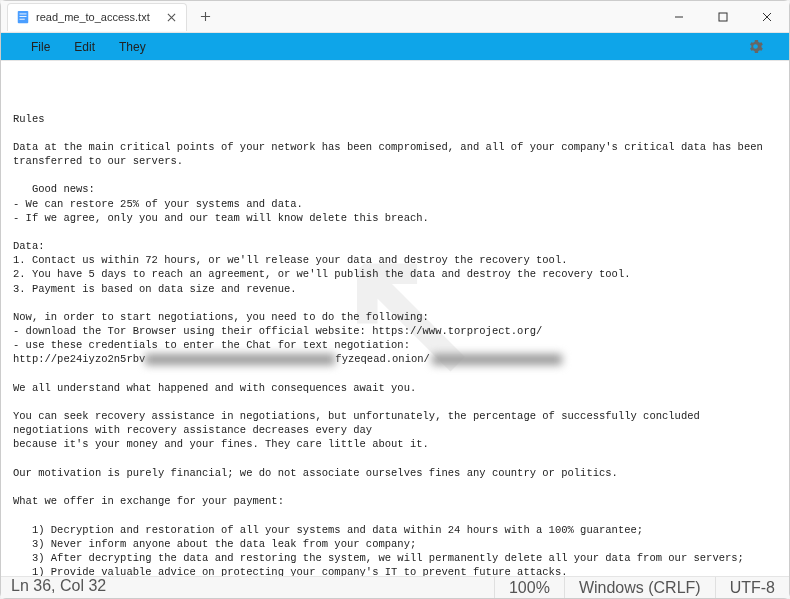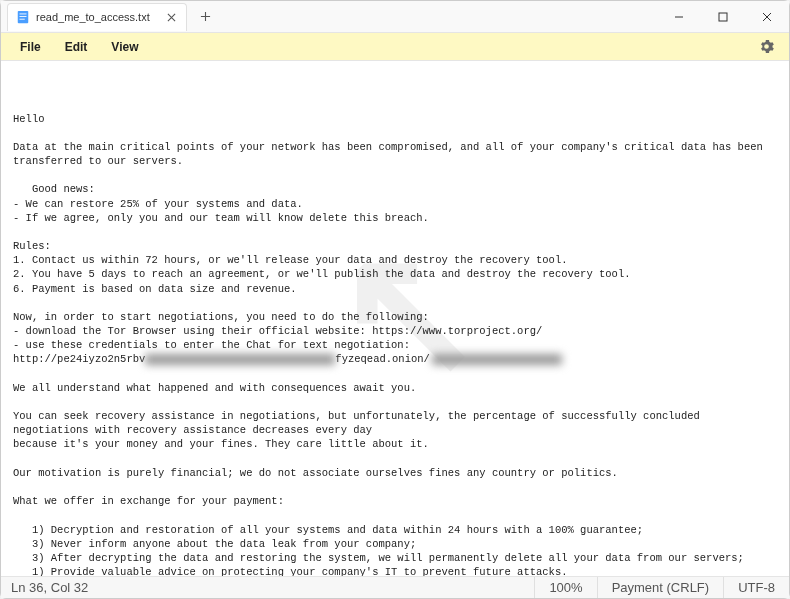--- a/index.html
+++ b/index.html
@@ -51,25 +51,24 @@
     .tab-label { font-size: 11px; color: #333; flex: 1; }
     .tab-close { width: 14px; height: 14px; display: inline-flex; align-items: center; justify-content: center; color: #555; cursor: pointer; }
     .new-tab { width: 28px; height: 28px; display: inline-flex; align-items: center; justify-content: center; color: #555; cursor: pointer; margin-left: 4px; }
     .win-controls { display: flex; align-items: center; margin-left: auto; }
     .win-btn { width: 44px; height: 30px; display: flex; align-items: center; justify-content: center; color: #333; }
     .win-btn svg { width: 10px; height: 10px; }
     .menubar {
       height: 28px;
       display: flex;
       align-items: center;
-      padding: 0 9px;
+      padding: 0 20px;
       gap: 4px;
-      background: #fef9c3;
+      background: #0ea5e9;
       border-bottom: 1px solid #e5e5e5;
-      font-weight: bold;
     }
     .menu-item { padding: 4px 10px; font-size: 12px; color: #222; border-radius: 3px; }
     .menu-spacer { flex: 1; }
     .gear { width: 28px; height: 28px; display: flex; align-items: center; justify-content: center; color: #555; }
     .content {
       flex: 1;
       position: relative;
       overflow: hidden;
       padding: 8px 12px;
       font-family: Consolas, "Courier New", monospace;
@@ -107,22 +106,22 @@
       border-radius: 2px;
       vertical-align: middle;
     }
     .blur1 { width: 190px; height: 11px; }
     .blur2 { width: 130px; height: 11px; margin-left: 2px; }
     .statusbar {
       height: 22px;
       border-top: 1px solid #e5e5e5;
       background: #f7f7f7;
       display: flex;
-      align-items: center;
-      font-size: 13px;
+      align-items: flex-start;
+      font-size: 16px;
       color: #555;
     }
     .status-left { padding: 0 10px; }
     .status-spacer { flex: 1; }
     .status-cell {
       padding: 0 14px;
       border-left: 1px solid #e0e0e0;
       height: 100%;
       display: flex;
       align-items: center;
@@ -175,45 +174,45 @@
         <svg viewBox="0 0 10 10">
             <path d="M1 1 L9 9 M9 1 L1 9" stroke="#333" stroke-width="1"></path>
           </svg>
       </div>
     </div>
   </div>
 
   <div class="menubar">
     <div class="menu-item">File</div>
     <div class="menu-item">Edit</div>
-    <div class="menu-item">View</div>
+    <div class="menu-item">They</div>
     <div class="menu-spacer"></div>
     <div class="gear">
       <svg viewBox="0 0 16 16" width="15" height="15">
           <path fill="#666" d="M8 10.5A2.5 2.5 0 1 0 8 5.5a2.5 2.5 0 0 0 0 5zm6.4-2.5c0 .3 0 .6-.1.9l1.5 1.2-1.4 2.4-1.8-.6c-.5.4-1 .7-1.6.9L10.7 15H7.3l-.3-2.2c-.6-.2-1.1-.5-1.6-.9l-1.8.6-1.4-2.4 1.5-1.2c-.1-.3-.1-.6-.1-.9s0-.6.1-.9L2.2 5.9l1.4-2.4 1.8.6c.5-.4 1-.7 1.6-.9L7.3 1h3.4l.3 2.2c.6.2 1.1.5 1.6.9l1.8-.6 1.4 2.4-1.5 1.2c.1.3.1.6.1.9z"></path>
         </svg>
     </div>
   </div>
 
   <div class="content">
     <div class="watermark">
       <span class="wm-cursor">↖</span>
     </div>
-    <div class="text-body"><span>Hello</span>
+    <div class="text-body"><span>Rules</span>
 <span></span>
 <span>Data at the main critical points of your network has been compromised, and all of your company's critical data has been transferred to our servers.</span>
 <span></span>
 <span>   Good news:</span>
 <span>- We can restore 25% of your systems and data.</span>
 <span>- If we agree, only you and our team will know delete this breach.</span>
 <span></span>
-<span>Rules:</span>
+<span>Data:</span>
 <span>1. Contact us within 72 hours, or we'll release your data and destroy the recovery tool.</span>
 <span>2. You have 5 days to reach an agreement, or we'll publish the data and destroy the recovery tool.</span>
-<span>6. Payment is based on data size and revenue.</span>
+<span>3. Payment is based on data size and revenue.</span>
 <span></span>
 <span>Now, in order to start negotiations, you need to do the following:</span>
 <span>- download the Tor Browser using their official website: https://www.torproject.org/</span>
 <span>- use these credentials to enter the Chat for text negotiation:</span>
 <span>http://pe24iyzo2n5rbv</span><span class="blur1"></span><span>fyzeqead.onion/</span><span class="blur2"></span>
 <span></span>
 <span>We all understand what happened and with consequences await you.</span>
 <span></span>
 <span>You can seek recovery assistance in negotiations, but unfortunately, the percentage of successfully concluded negotiations with recovery assistance decreases every day</span>
 <span>because it's your money and your fines. They care little about it.</span>
@@ -231,17 +230,17 @@
 
 <span></span>
 <span></span>
 </div>
   </div>
 
   <div class="statusbar">
     <div class="status-left">Ln 36, Col 32</div>
     <div class="status-spacer"></div>
     <div class="status-cell">100%</div>
-    <div class="status-cell">Payment (CRLF)</div>
+    <div class="status-cell">Windows (CRLF)</div>
     <div class="status-cell">UTF-8</div>
   </div>
 
 </div>
 
 </body></html>

